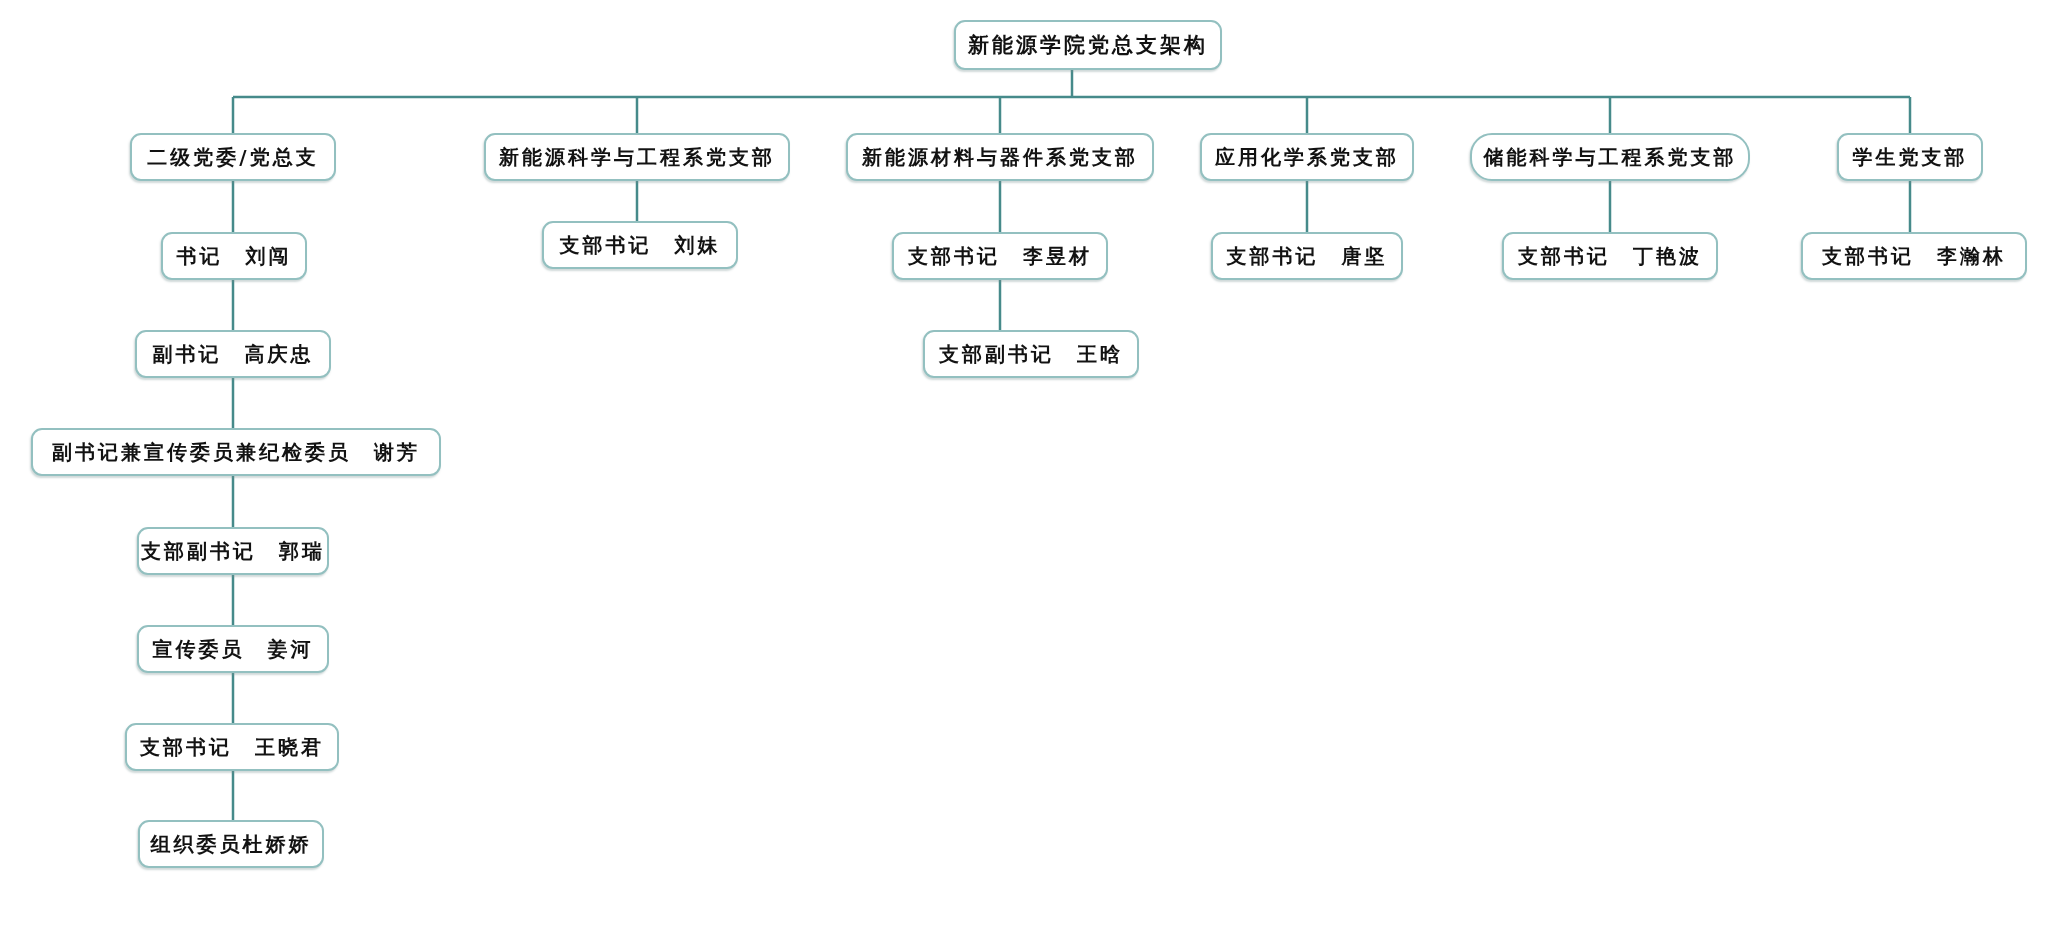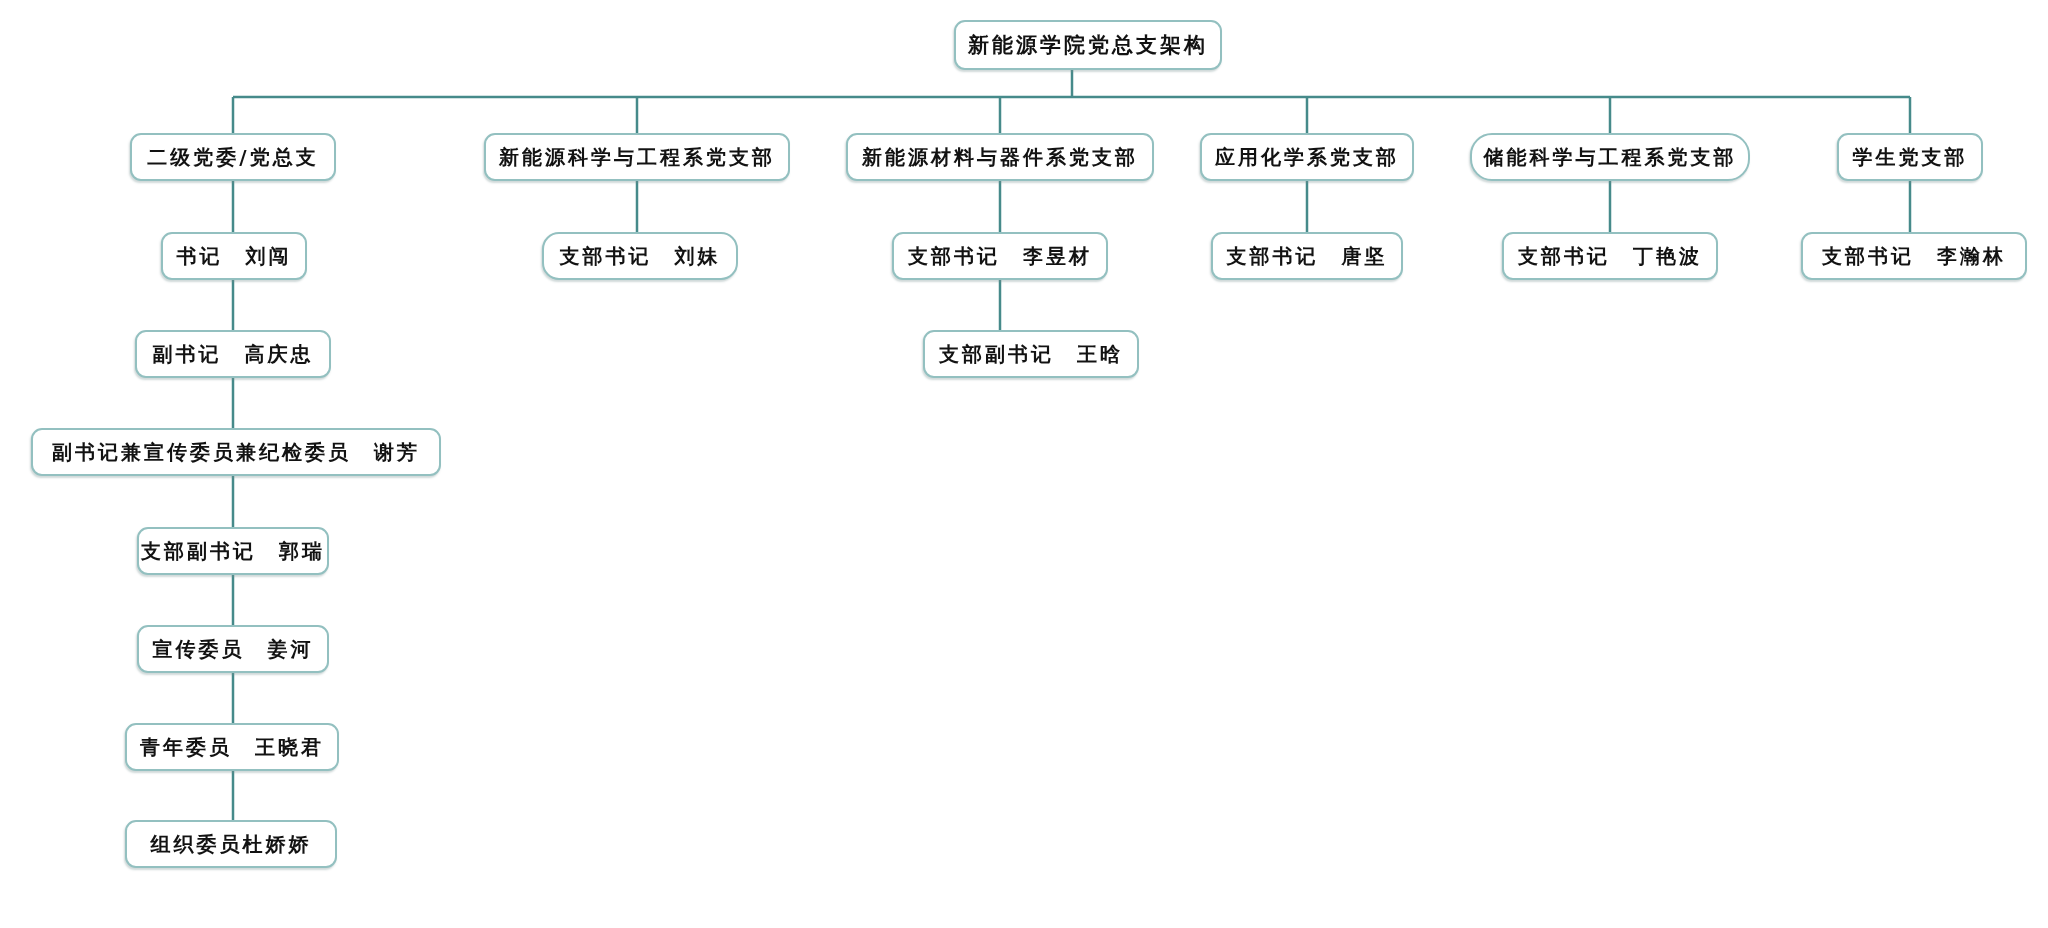--- a/index.html
+++ b/index.html
@@ -93,24 +93,24 @@
   <div class="node" style="left:637px;  top:133px; width:306px;">新能源科学与工程系党支部</div>
   <div class="node" style="left:1307px; top:133px; width:214px;">应用化学系党支部</div>
   <div class="node" style="left:1610px; top:133px; width:280px;border-radius:22px;">储能科学与工程系党支部</div>
   <div class="node" style="left:1910px; top:133px; width:146px;">学生党支部</div>
 
   <div class="node" style="left:234px; top:232px; width:146px;">书记　刘闯</div>
   <div class="node" style="left:233px; top:330px; width:196px;">副书记　高庆忠</div>
   <div class="node" style="left:236px; top:428px; width:410px;padding-left:10px;">副书记兼宣传委员兼纪检委员　谢芳</div>
   <div class="node" style="left:233px; top:527px; width:192px;">支部副书记　郭瑞</div>
   <div class="node" style="left:233px; top:625px; width:192px;">宣传委员　姜河</div>
-  <div class="node" style="left:232px; top:723px; width:214px;">青年委员　王晓君</div>
-  <div class="node" style="left:231px; top:820px; width:212px;">组织委员杜娇娇</div>
+  <div class="node" style="left:232px; top:723px; width:214px;">支部书记　王晓君</div>
+  <div class="node" style="left:231px; top:820px; width:186px;">组织委员杜娇娇</div>
 
-  <div class="node" style="left:640px; top:232px; width:196px;border-radius:17px;">支部书记　刘妹</div>
+  <div class="node" style="left:640px; top:221px; width:196px;">支部书记　刘妹</div>
 
   <div class="node" style="left:1000px; top:232px; width:216px;">支部书记　李昱材</div>
   <div class="node" style="left:1031px; top:330px; width:216px;">支部副书记　王晗</div>
 
   <div class="node" style="left:1307px; top:232px; width:192px;">支部书记　唐坚</div>
 
   <div class="node" style="left:1610px; top:232px; width:216px;">支部书记　丁艳波</div>
 
   <div class="node" style="left:1914px; top:232px; width:226px;">支部书记　李瀚林</div>
 

